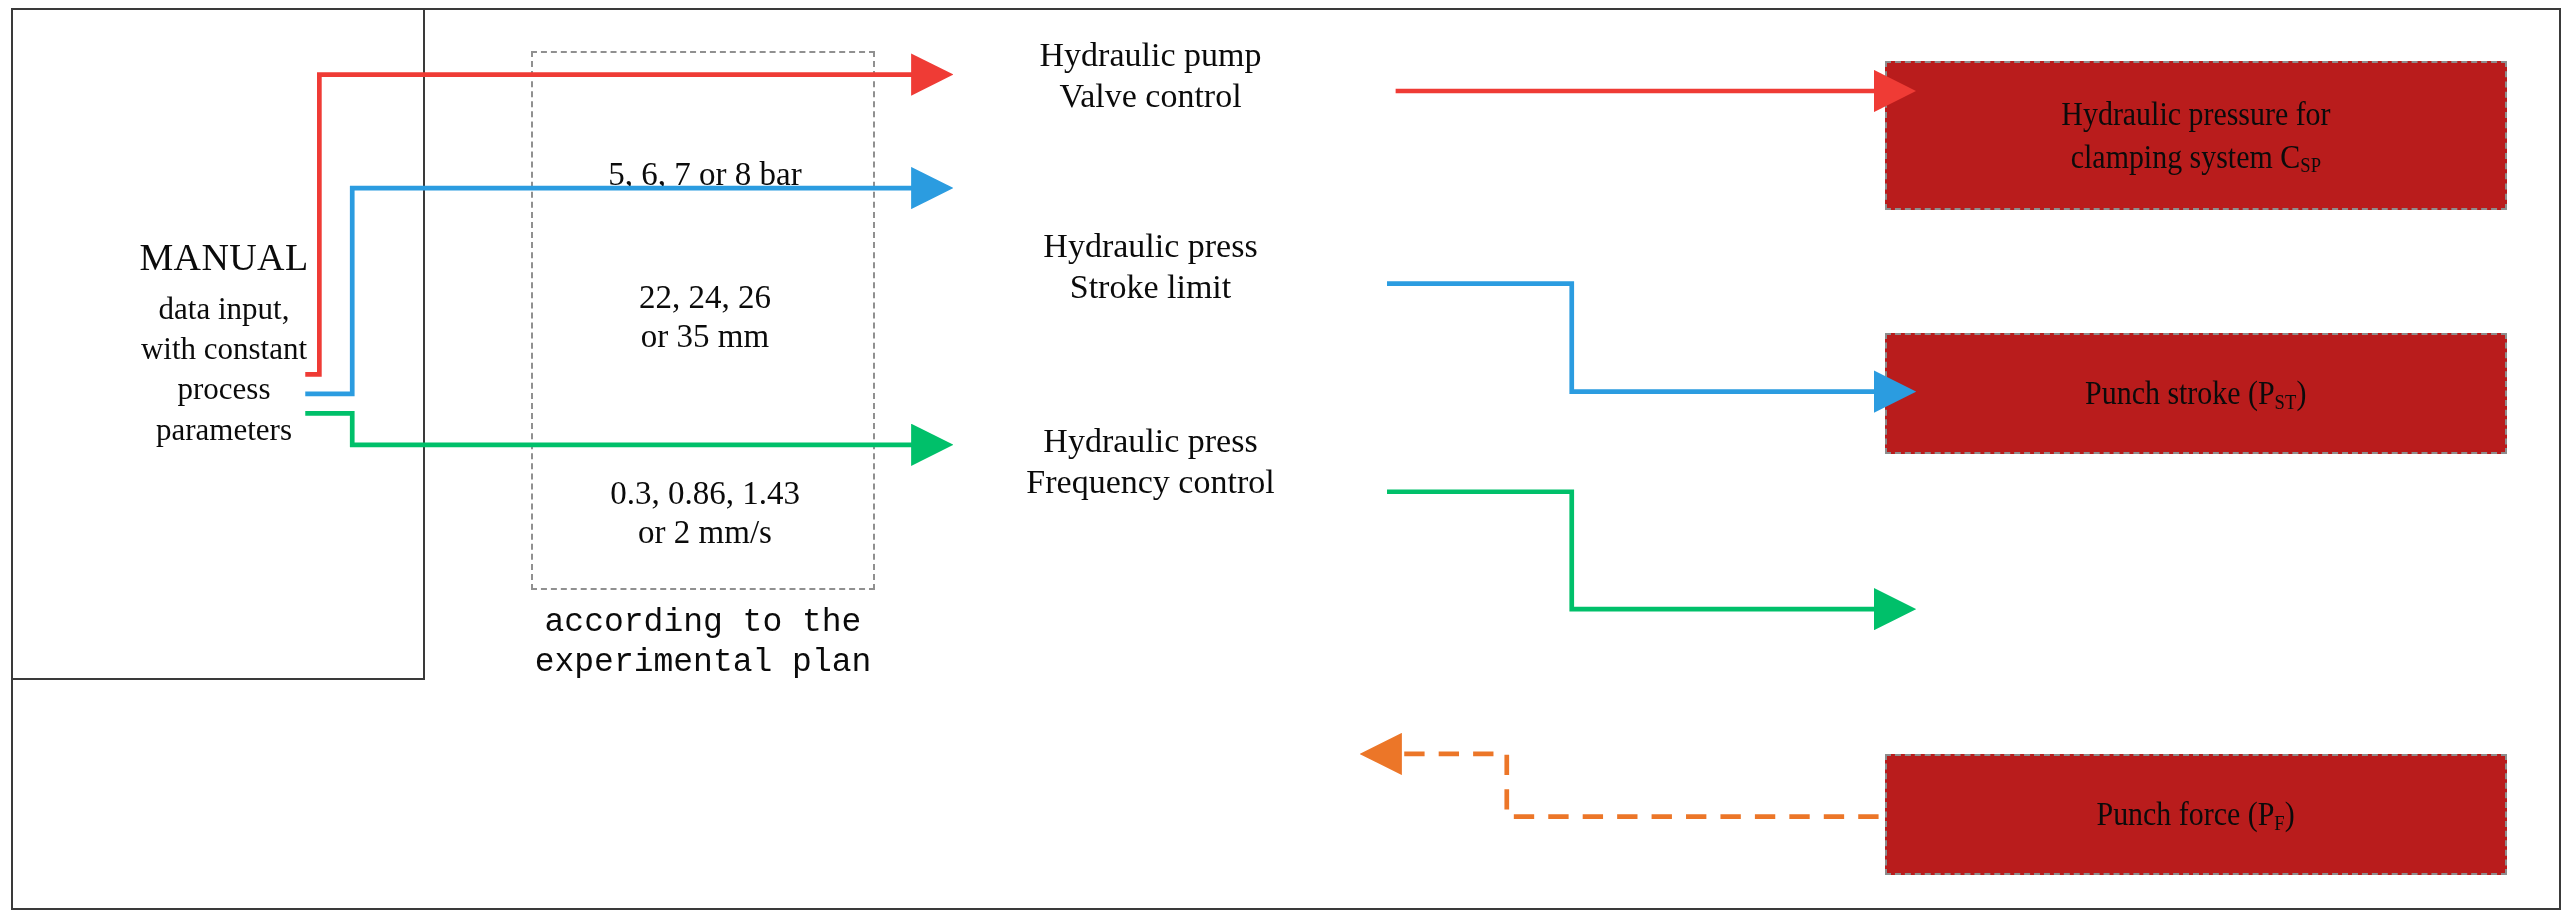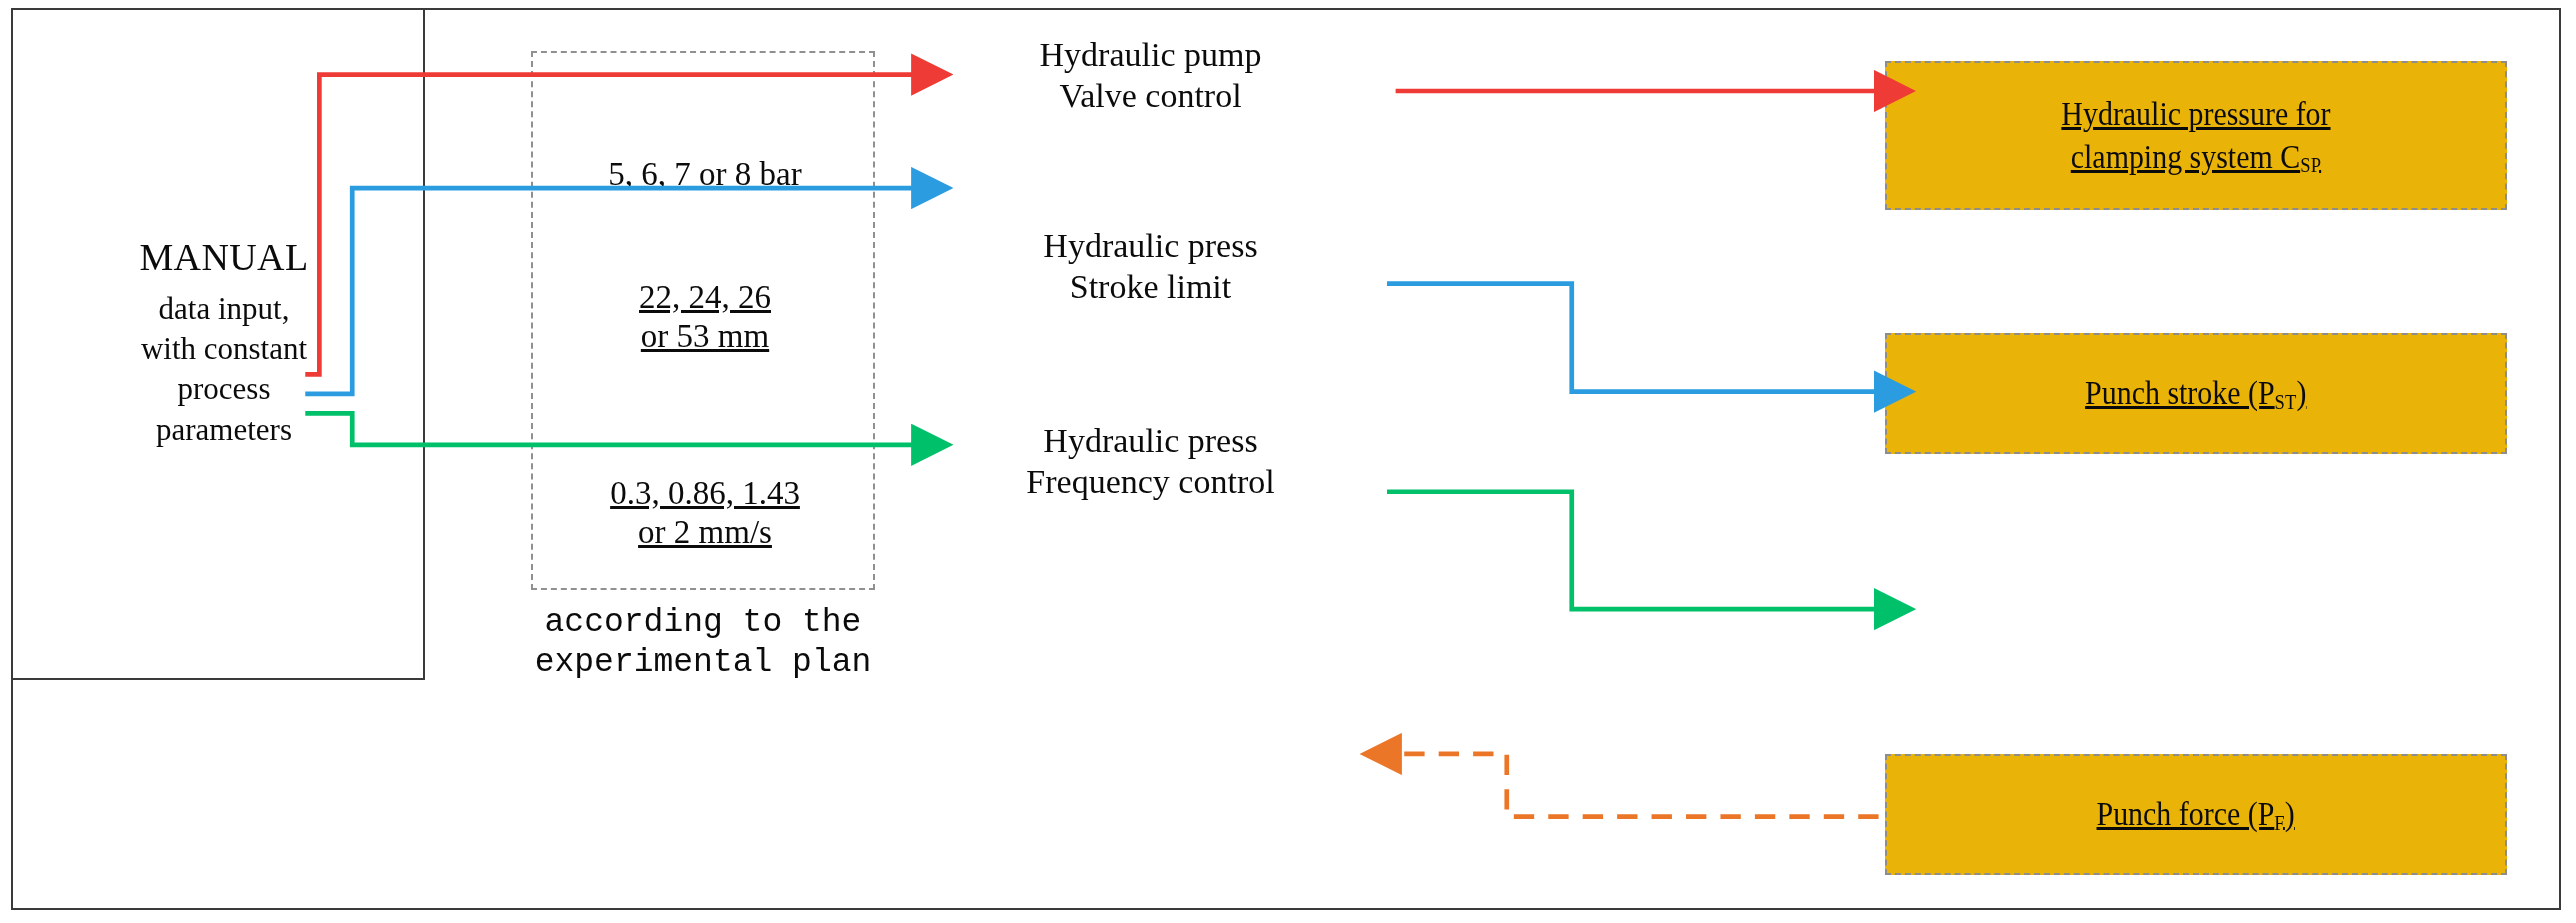--- a/index.html
+++ b/index.html
@@ -44,21 +44,20 @@
     position:absolute;left:531px;top:51px;
     width:344px;height:539px;
     border:2.3px dashed #909090;
     box-sizing:border-box;
   }
   .param-line{
     position:absolute;left:0;width:344px;
     text-align:center;
     font-size:33px;line-height:1.18;
     white-space:nowrap;
-    text-decoration:underline;
   }
   #param-1{top:102px;}
   #param-2{top:225px;}
   #param-3{top:421px;}
   .param-sub{
     position:absolute;left:531px;width:344px;
     text-align:center;font-size:33px;line-height:1.22;
     white-space:nowrap;
   }
   #param-note{top:603px;font-family:Liberation Mono, monospace;}
@@ -72,22 +71,21 @@
   #ctrl-1{left:939px;top:34px;width:423px;}
   #ctrl-2{left:939px;top:225px;width:423px;}
   #ctrl-3{left:939px;top:420px;width:423px;}
   #ctrl-4{left:931px;top:703px;width:438px;}
   
   .outbox{
     position:absolute;
     border:2.3px dashed #8d8d8d;
     box-sizing:border-box;
     display:flex;align-items:center;justify-content:center;
-    background:#eab308;
-    text-decoration:underline;
+    background:#b91c1c;
   }
   .outbox .otext{
     text-align:center;
     font-size:34px;line-height:1.25;
     font-family:"Liberation Serif","DejaVu Serif",serif;
     transform:scaleX(.88);
     white-space:nowrap;
   }
   #out-1{left:1885px;top:61px;width:622px;height:149px;}
   #out-2{left:1885px;top:333px;width:622px;height:121px;}
@@ -109,21 +107,21 @@
     <div class="m-line">data input,</div>
     <div class="m-line">with constant</div>
     <div class="m-line">process</div>
     <div class="m-line">parameters</div>
   </div>
 
   <div id="param-box">
     <div class="param-line" id="param-1">5, 6, 7 or 8 bar</div>
     <div class="param-line" id="param-2">
       <div>22, 24, 26</div>
-      <div>or 53 mm</div>
+      <div>or 35 mm</div>
     </div>
     <div class="param-line" id="param-3">
       <div>0.3, 0.86, 1.43</div>
       <div>or 2 mm/s</div>
     </div>
   </div>
 
   <div class="param-sub" id="param-note">
     <div>according to the</div>
     <div>experimental plan</div>

